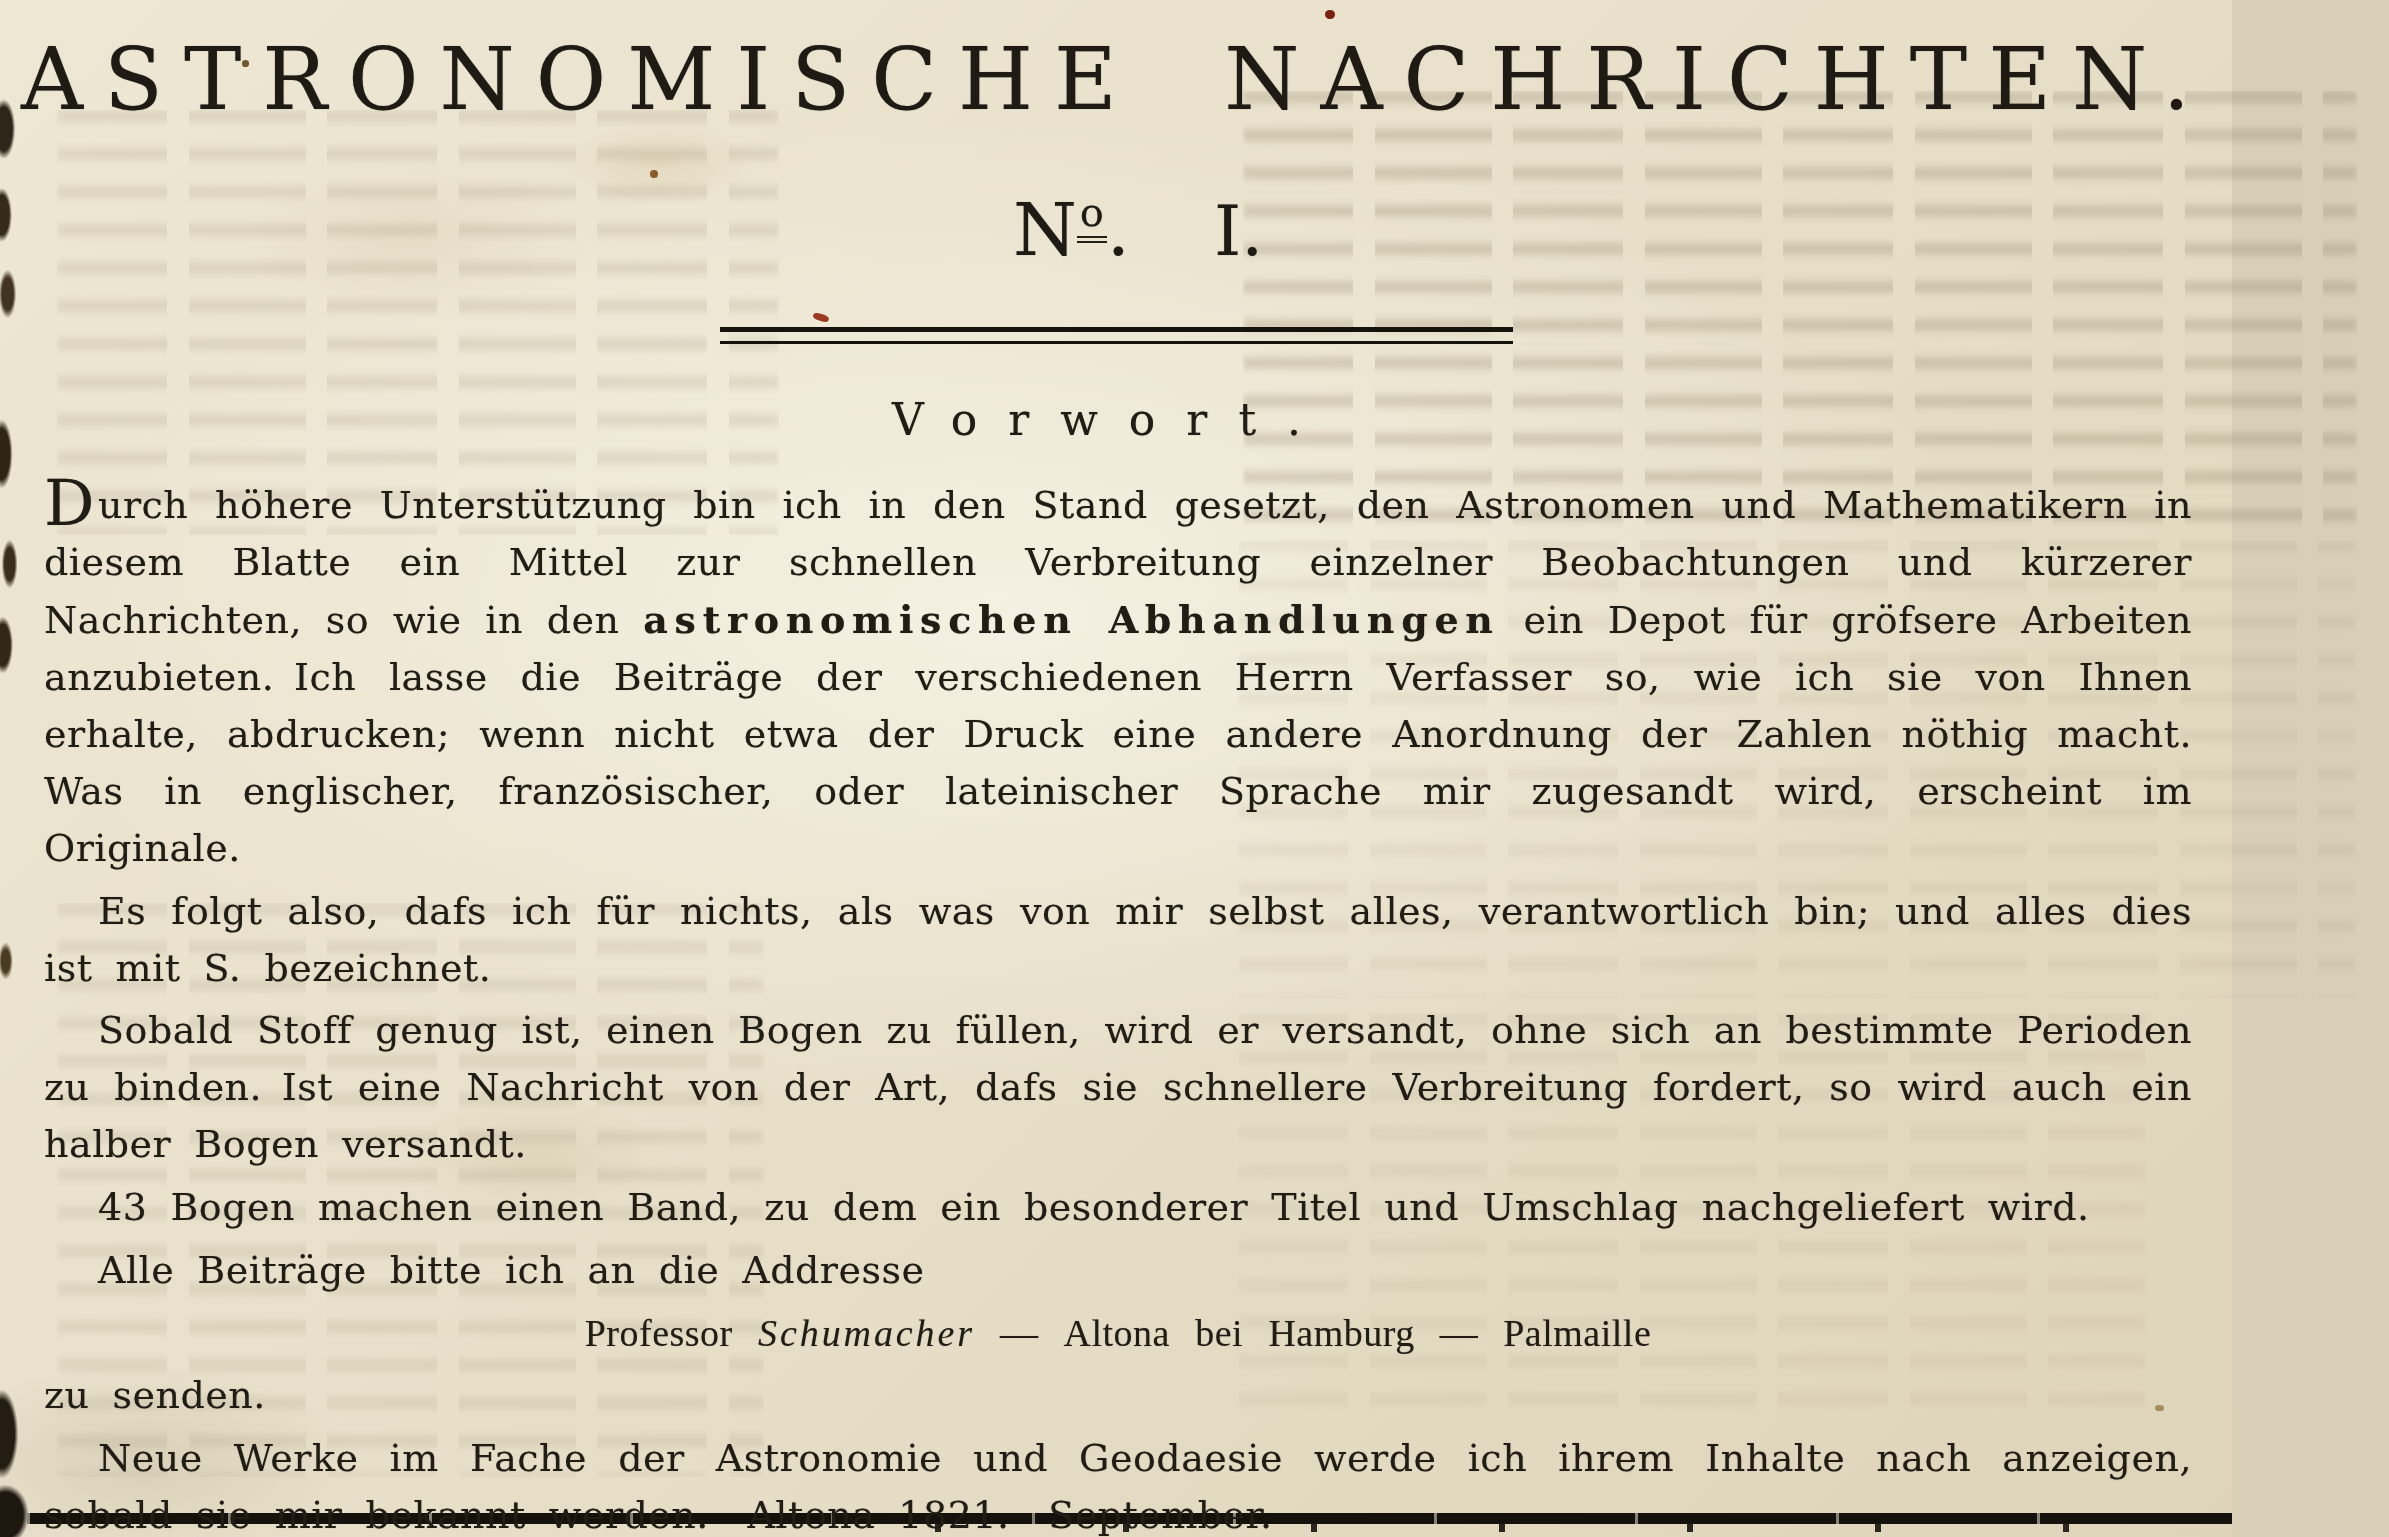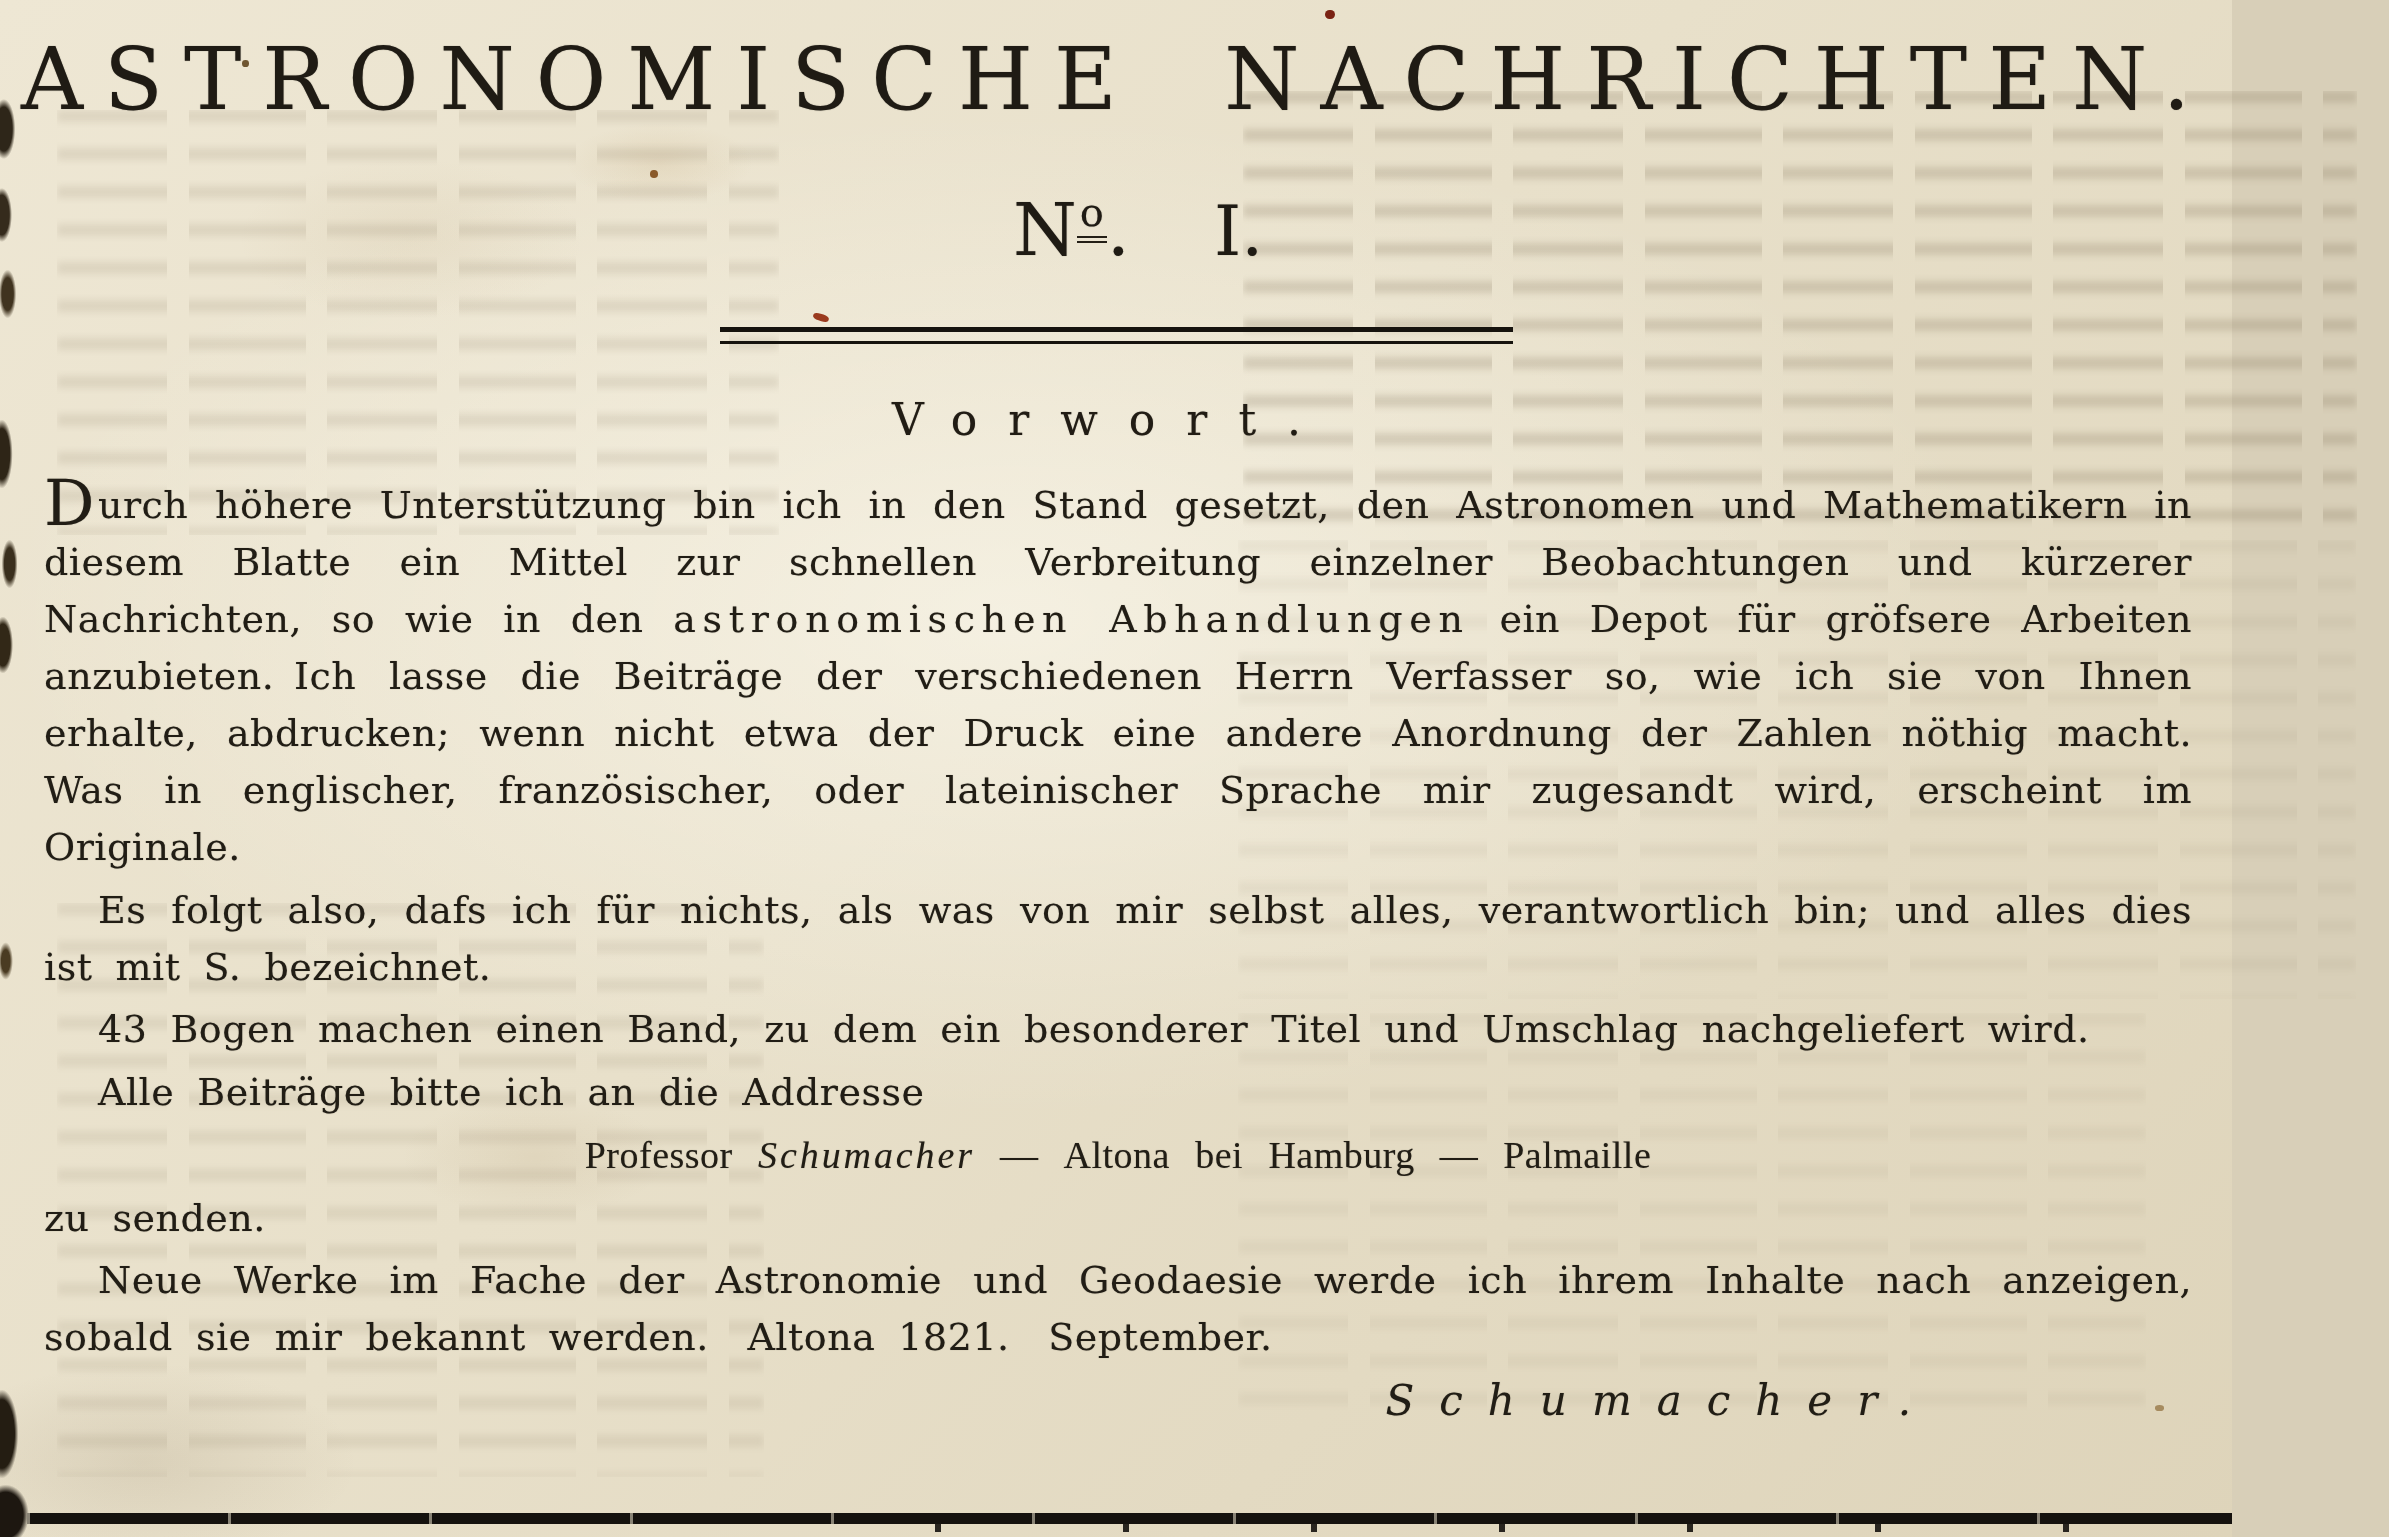--- a/index.html
+++ b/index.html
@@ -86,21 +86,21 @@
   .bodytext{
     margin:32.5px 40px 0 44px;
     font-size:38px;line-height:57px;
     text-align:justify;hyphens:none;
     word-spacing:10.5px;letter-spacing:0.5px;
     text-shadow:0 0 1px rgba(33,29,21,.4);
   }
   .bodytext p{margin:0 0 5.7px 0;}
   .indent{text-indent:54px;}
   .initial{font-size:63px;line-height:0;vertical-align:-6.7px;margin-right:2.9px;}
-  .spaced{letter-spacing:6.7px;}
+  .spaced{letter-spacing:6.7px;font-weight:bold;}
   .address{
     text-align:center;text-indent:0;word-spacing:15.3px;font-family:Liberation Serif, serif;
   }
   .address .name{font-style:italic;letter-spacing:2.9px;}
   .address .dash{padding:0 25px;}
   .signature{
     text-align:right;padding-right:256px;margin-top:9.6px;
     font-style:italic;font-size:42px;letter-spacing:25px;
   }
   
@@ -144,20 +144,21 @@
 
       <h2 class="vorwort">Vorwort.</h2>
     </header>
 
     <main class="bodytext">
 
       <p><span class="initial">D</span><span>urch höhere Unterstützung bin ich in den Stand gesetzt, den Astronomen und Mathematikern in diesem Blatte ein Mittel zur schnellen Verbreitung einzelner Beobachtungen und kürzerer Nachrichten, so wie in den </span><span class="spaced">astronomischen Abhandlungen</span><span> ein Depot für gröfsere Arbeiten anzubieten. Ich lasse die Beiträge der verschiedenen Herrn Verfasser so, wie ich sie von Ihnen erhalte, abdrucken; wenn nicht etwa der Druck eine andere Anordnung der Zahlen nöthig macht. Was in englischer, französischer, oder lateinischer Sprache mir zugesandt wird, erscheint im Originale.</span></p>
 
       <p class="indent">Es folgt also, dafs ich für nichts, als was von mir selbst alles, verantwortlich bin; und alles dies ist mit S. bezeichnet.</p>
 
+      <p class="indent">Sobald Stoff genug ist, einen Bogen zu füllen, wird er versandt, ohne sich an bestimmte Perioden zu binden. Ist eine Nachricht von der Art, dafs sie schnellere Verbreitung fordert, so wird auch ein halber Bogen versandt.</p>
 
       <p class="indent">43 Bogen machen einen Band, zu dem ein besonderer Titel und Umschlag nachgeliefert wird.</p>
 
       <p class="indent">Alle Beiträge bitte ich an die Addresse</p>
 
       <p class="address"><span>Professor</span>
         <span class="name">Schumacher</span><span class="dash">—</span><span>Altona bei Hamburg</span><span class="dash">—</span><span>Palmaille</span></p>
 
       <p>zu senden.</p>
 

